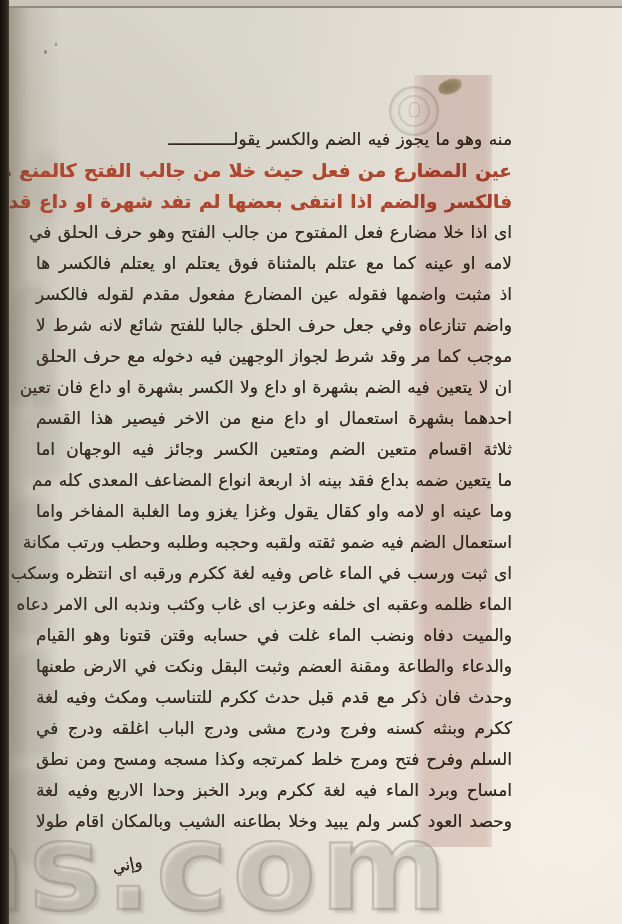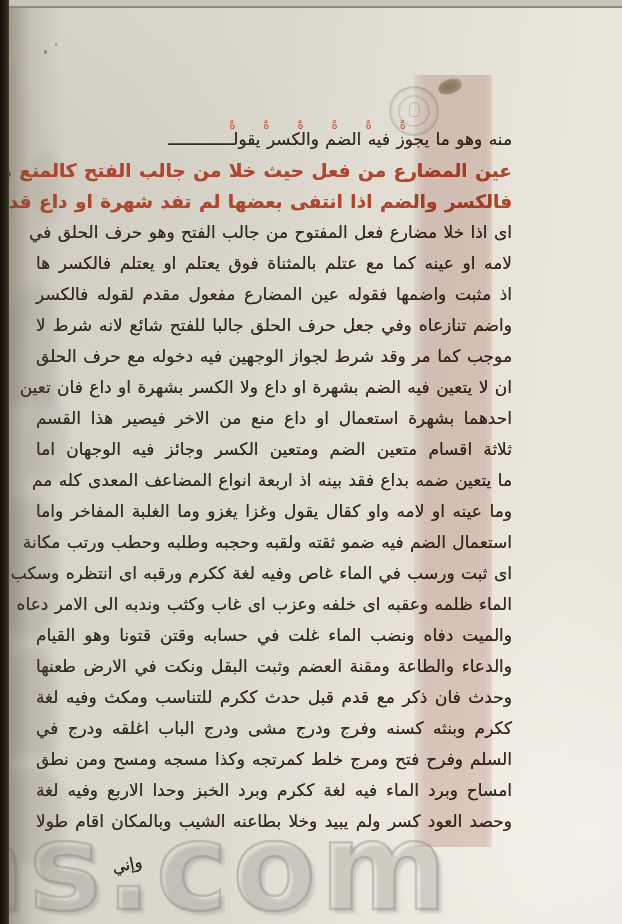--- a/index.html
+++ b/index.html
@@ -80,21 +80,20 @@
   <div class="blob b6"></div>
   <div class="speck s1"></div>
   <div class="speck s2"></div>
 
   <div class="stamp">
     <div class="stamp-inner"></div>
     <div class="stamp-glyph"></div>
   </div>
   <div class="smudge"></div>
 
-  <div class="marks">ةً ةً ةً ةً ةً ةً</div>
 
   <div class="textblock">
       <div class="line first">منه وهو ما يجوز فيه الضم والكسر يقولـــــــــــــ</div>
       <div class="line red">عين المضارع من فعل حيث خلا من جالب الفتح كالمنع من عتدا</div>
       <div class="line red">فالكسر والضم اذا انتفى بعضها لم تفد شهرة او داع قد اعتزلا</div>
       <div class="line">اى اذا خلا مضارع فعل المفتوح من جالب الفتح وهو حرف الحلق في</div>
       <div class="line">لامه او عينه كما مع عتلم بالمثناة فوق يعتلم او يعتلم فالكسر ها</div>
       <div class="line">اذ مثبت واضمها فقوله عين المضارع مفعول مقدم لقوله فالكسر</div>
       <div class="line">واضم تنازعاه وفي جعل حرف الحلق جالبا للفتح شائع لانه شرط لا</div>
       <div class="line">موجب كما مر وقد شرط لجواز الوجهين فيه دخوله مع حرف الحلق</div>

